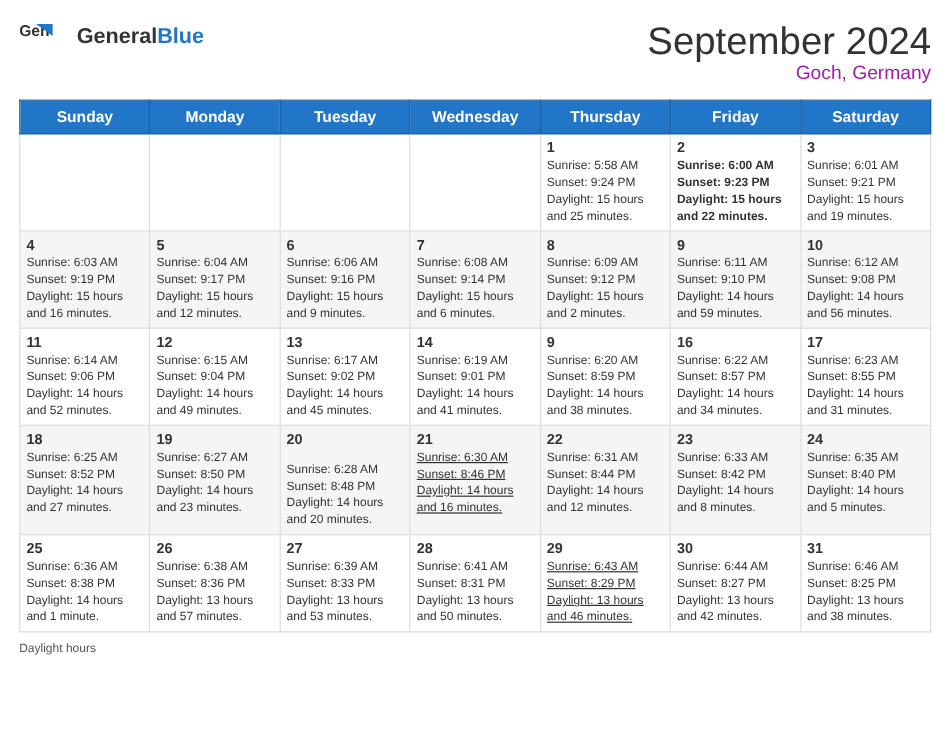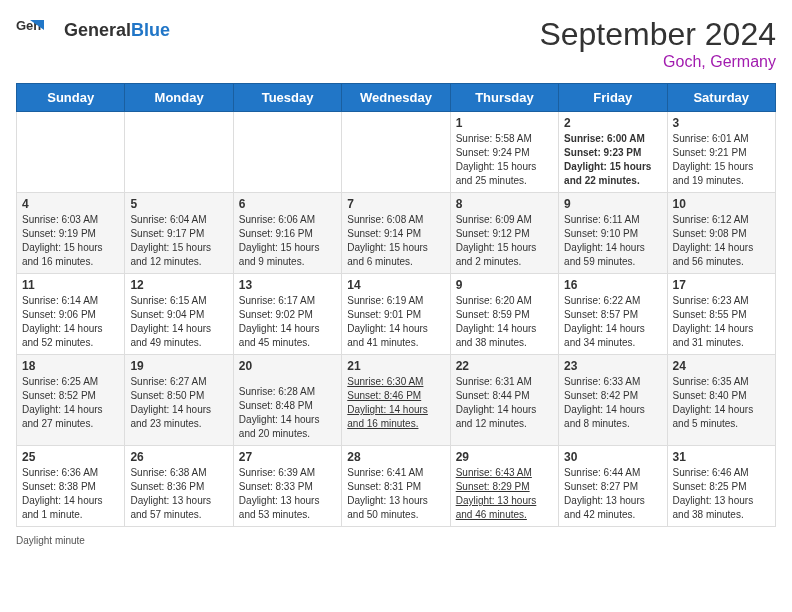--- a/index.html
+++ b/index.html
@@ -346,14 +346,14 @@
           <div class="day-info" style="white-space: pre-line;">Sunrise: 6:46 AM
 Sunset: 8:25 PM
 Daylight: 13 hours
 and 38 minutes.</div>
         </td>
       </tr>
     </tbody>
 </table>
 
 <div class="footer">
-  <span>Daylight minute</span>
+  <span>Daylight hours</span>
 </div>
 
 </body></html>

